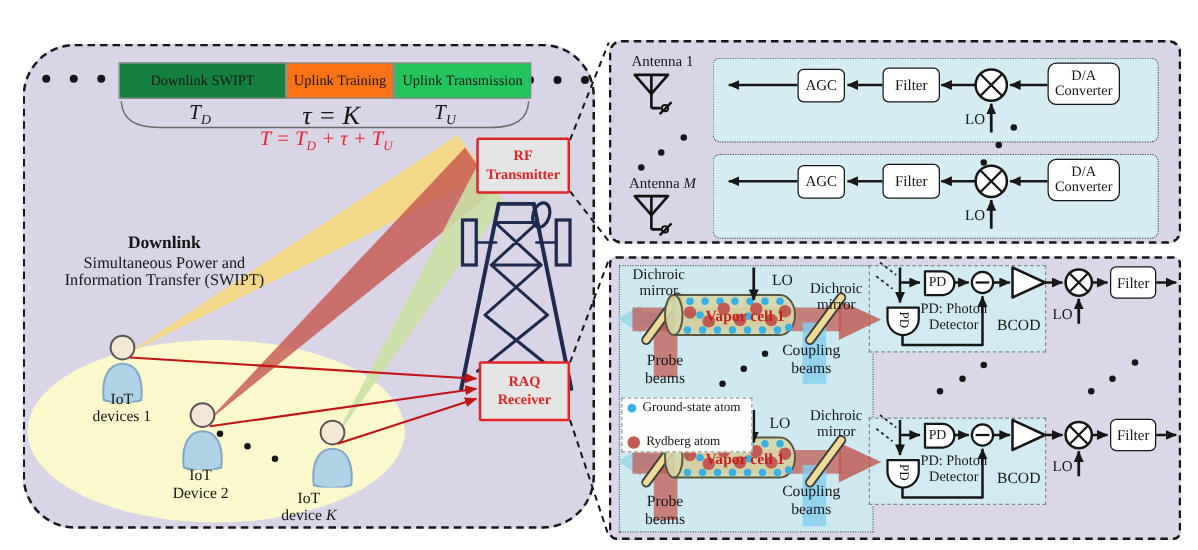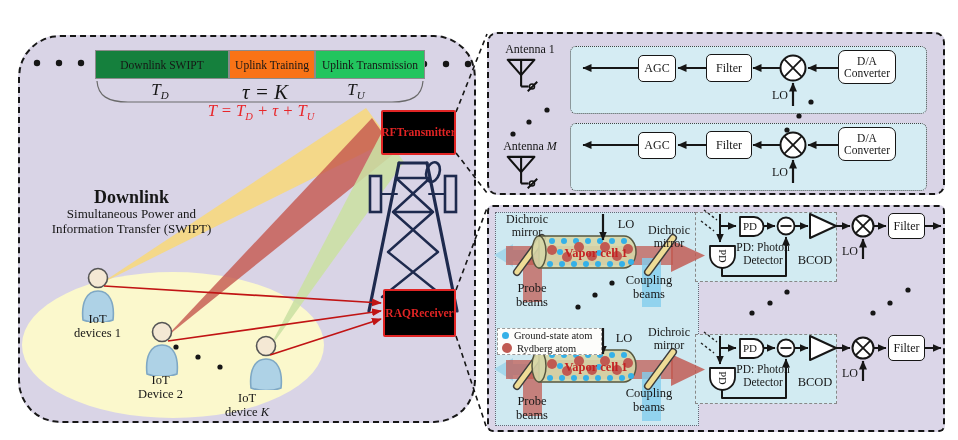--- a/index.html
+++ b/index.html
@@ -4,22 +4,22 @@
 <style>
   html,body{margin:0;padding:0;background:#fff;}
   .canvas{position:relative;width:958px;height:440px;background:#fff;overflow:hidden;
           font-family:"Liberation Serif","DejaVu Serif",serif;color:#161616;}
   .abs{position:absolute;}
   .panel{position:absolute;border:2px dashed #161616;box-sizing:border-box;}
   .txt{position:absolute;text-align:center;line-height:1.12;z-index:6;}
   .box{position:absolute;background:#fff;border:1.6px solid #161616;border-radius:6px;
        display:flex;flex-direction:column;align-items:center;justify-content:center;
        text-align:center;z-index:6;box-sizing:border-box;}
-  .redbox{position:absolute;background:#000000;border:2.2px solid #e02424;border-radius:2px;
-       display:flex;align-items:center;justify-content:center;
+  .redbox{position:absolute;background:#e5e5e5;border:2.2px solid #e02424;border-radius:2px;
+       display:flex;flex-direction:column;align-items:center;justify-content:center;
        color:#e02424;font-weight:600;font-size:11.5px;line-height:1.25;z-index:7;box-sizing:border-box;}
   .phase{position:absolute;border:1px solid #8b8b8b;display:flex;align-items:center;justify-content:center;
        font-size:11.5px;z-index:6;box-sizing:border-box;}
   .dur{font-style:italic;font-size:17px;}
   .dur sub{font-size:11px;}
   .eq{font-style:italic;font-size:16.5px;color:#e8262a;}
   .eq sub{font-size:10.5px;}
   svg.layer{position:absolute;left:0;top:0;z-index:4;}
   .lblue{background:#d5ecf3;}
   .rot90{transform:rotate(90deg);}
@@ -261,21 +261,21 @@
   <div class="redbox" style="left:381px;top:110px;width:75px;height:45px;">
     <span>RF</span>
     <span>Transmitter</span>
   </div>
   <div class="redbox" style="left:383px;top:289px;width:73px;height:48px;">
     <span>RAQ</span>
     <span>Receiver</span>
   </div>
 
   <div class="txt" style="left:28px;top:187px;width:207px;font-size:13px;">
-    <div style="font-weight:bold;font-size:18px;">Downlink</div>
+    <div style="font-weight:bold;font-size:14px;">Downlink</div>
     <div>Simultaneous Power and</div>
     <div>Information Transfer (SWIPT)</div>
   </div>
 
   <div class="txt" style="left:55px;top:312px;width:85px;font-size:12.5px;">
     <div>IoT</div>
     <div>devices 1</div>
   </div>
   <div class="txt" style="left:118px;top:373px;width:85px;font-size:12.5px;">
     <div>IoT</div>
@@ -319,21 +319,21 @@
   <div class="txt" style="left:550px;top:246px;width:92px;font-size:12.5px;font-weight:bold;color:#c42222;">Vapor cell 1</div>
   <div class="txt" style="left:503px;top:281px;width:58px;font-size:12.5px;">
     <div>Probe</div>
     <div>beams</div>
   </div>
   <div class="txt" style="left:612px;top:273px;width:74px;font-size:12.5px;">
     <div>Coupling</div>
     <div>beams</div>
   </div>
 
-  <div class="legend" style="left:497px;top:328px;width:105px;height:27px;">
+  <div class="legend" style="left:497px;top:318px;width:105px;height:44px;justify-content:space-between;">
     <div class="row">
       <span class="dotb"></span>
       <span>Ground-state atom</span>
     </div>
     <div class="row">
       <span class="dotr"></span>
       <span>Rydberg atom</span>
     </div>
   </div>
 

